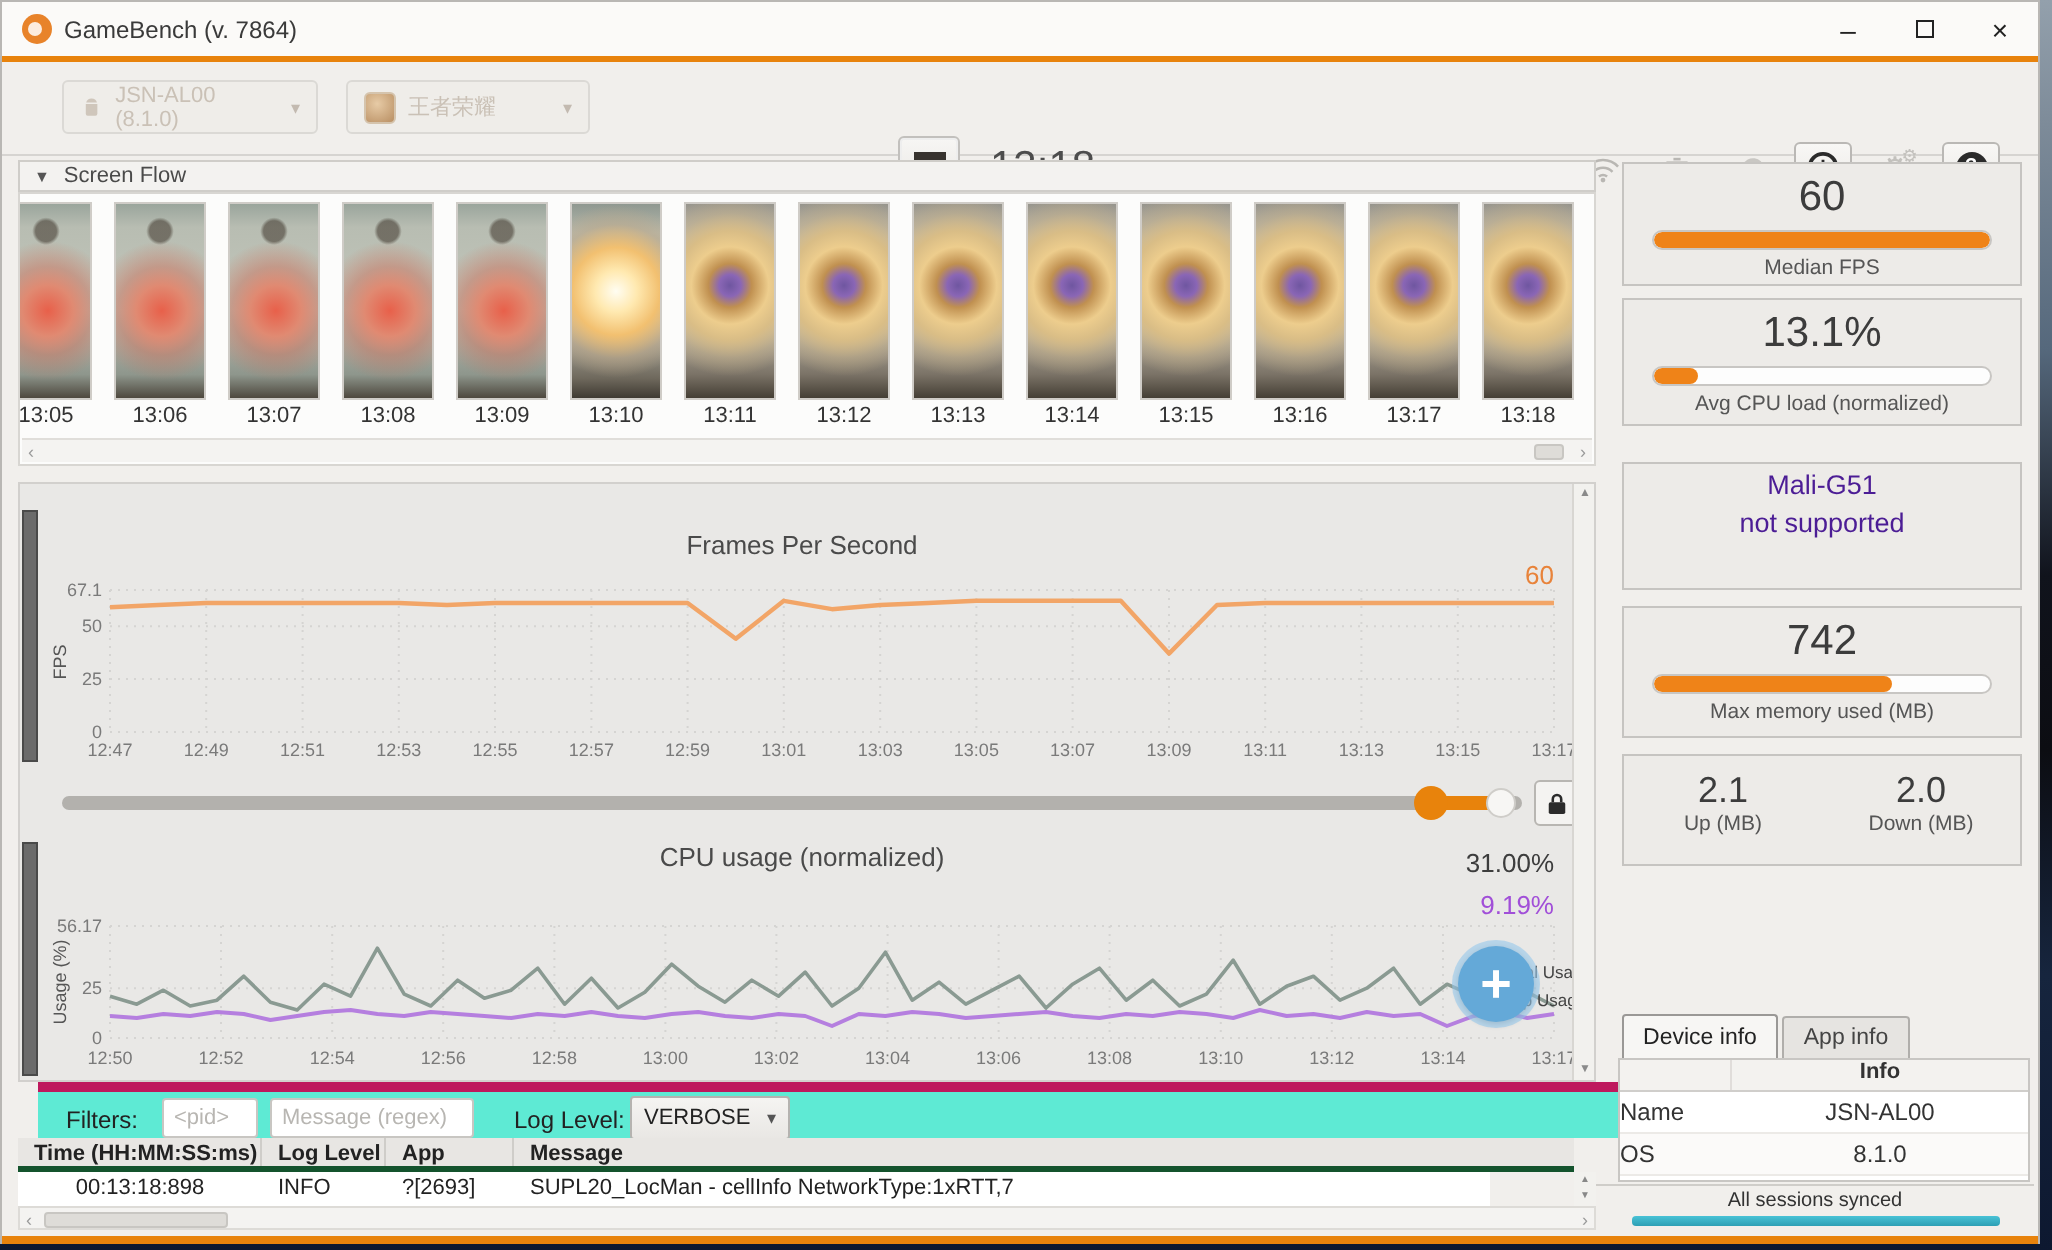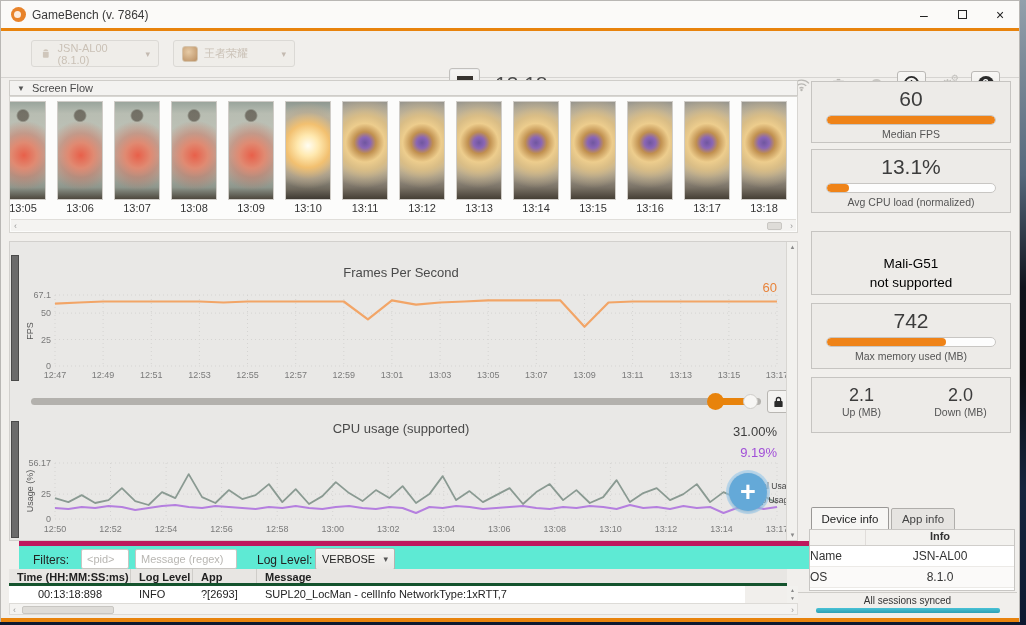--- a/index.html
+++ b/index.html
@@ -83,21 +83,21 @@
 .c-time.d{text-align:center;padding-left:0}
 .log-vscroll{position:absolute;left:786px;top:585px;width:11px;height:17px;background:#f2f1ee;font-size:5px;color:#888;text-align:center;line-height:8px}
 .log-hscroll{position:absolute;left:8px;top:602px;width:789px;height:12px;background:#f4f3f1;border:1px solid #dddbd7}
 .log-hscroll .hthumb{left:12px;width:92px}
 
 .card{position:absolute;left:810px;width:200px;background:#edebe8;border:1px solid #c6c4c1;text-align:center}
 .card .val{font-size:21px;color:#3c3c3c;margin-top:5px}
 .card .bar{margin:4px 14px 3px;height:10px;background:#fdfdfd;border:1px solid #c8c6c3;border-radius:5px;overflow:hidden}
 .card .bar-fill{height:100%;background:#ef8318;border-radius:5px}
 .card .lab{font-size:10.5px;color:#555}
-.gpu-card{padding-top:22px;font-size:13.5px;color:#000000;line-height:19px}
+.gpu-card{padding-top:1px;font-size:13.5px;color:#4c1d95;line-height:19px}
 .net-card{display:flex}
 .net-half{flex:1;padding-top:7px}
 .net-half .val{font-size:18px;margin-top:0}
 .tab{position:absolute;height:22px;font-size:11.5px;display:flex;align-items:center;justify-content:center;border-radius:2px 2px 0 0}
 .tab.active{left:810px;top:506px;width:78px;background:#f7f6f4;border:1px solid #9a9896;border-bottom:none;color:#222;z-index:2}
 .tab.inactive{left:890px;top:507px;width:64px;background:#e6e4e1;border:1px solid #b0aeab;color:#444}
 .info-table{position:absolute;left:808px;top:528px;width:206px;height:62px;background:#fff;border:1px solid #c8c6c3;font-size:12px;color:#333}
 .info-table .hrow{display:flex;height:16px;background:#f3f2ef;border-bottom:1px solid #d0cecb;font-size:11px;font-weight:bold}
 .info-table .hc1{width:56px;border-right:1px solid #e0ddda}
 .info-table .hc2{flex:1;text-align:center}
@@ -311,21 +311,21 @@
   <div class="slider-handle"></div>
   <div class="slider-cap"></div>
   <div class="lock-btn">
     <svg width="11" height="14" viewBox="0 0 12 14">
         <rect x="1.5" y="6" width="9" height="6.5" rx="1" fill="#2b2b2b"></rect>
         <path d="M3.7 6 V4.4 a2.3 2.3 0 0 1 4.6 0 V6" fill="none" stroke="#2b2b2b" stroke-width="1.4"></path>
       </svg>
   </div>
 
   <div class="drag-handle" style="left:10px;top:420px;height:117px"></div>
-  <div class="chart-title" style="top:420px">CPU usage (supported)</div>
+  <div class="chart-title" style="top:420px">CPU usage (normalized)</div>
   <div class="chart-value" style="top: 423px; color: rgb(61, 61, 61);">31.00%</div>
   <div class="chart-value" style="top: 444px; color: rgb(161, 79, 216);">9.19%</div>
   <svg id="cpu-chart" class="chart" style="top:436px" width="758" height="100">
       <line class="grid" x1="30" y1="26.0" x2="752" y2="26.0"></line>
       <line class="grid" x1="30" y1="57.1" x2="752" y2="57.1"></line>
       <line class="grid" x1="30" y1="82.0" x2="752" y2="82.0"></line>
       <line class="grid" x1="30.0" y1="26" x2="30.0" y2="82"></line>
       <text class="tick" text-anchor="middle" x="30.0" y="95">12:50</text>
       <line class="grid" x1="85.5" y1="26" x2="85.5" y2="82"></line>
       <text class="tick" text-anchor="middle" x="85.5" y="95">12:52</text>

